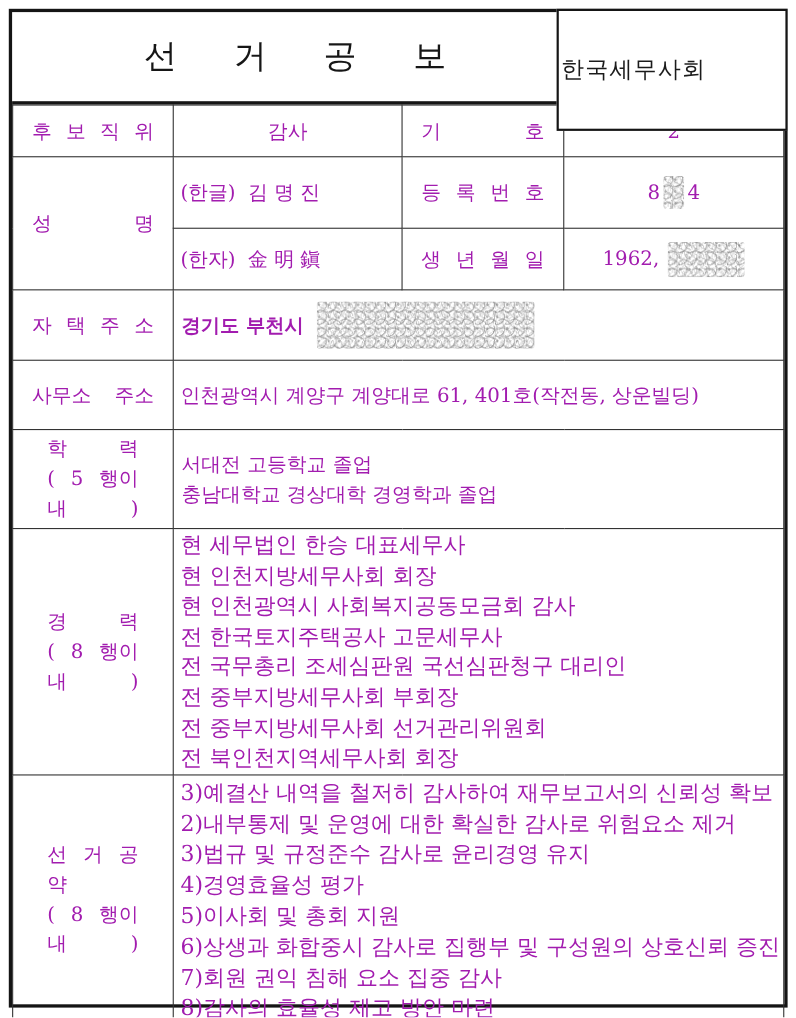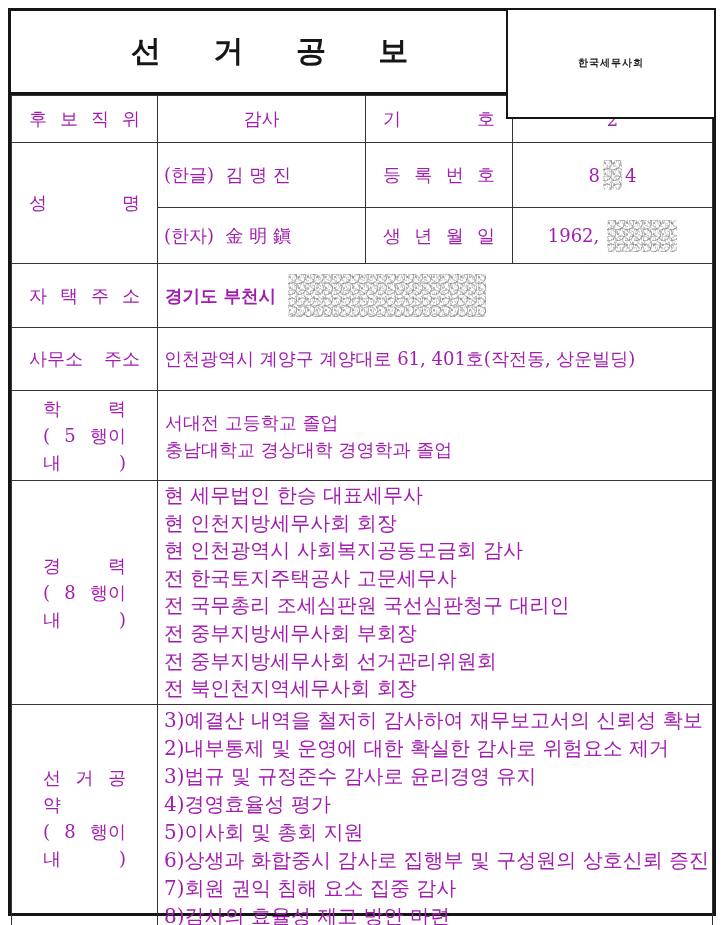--- a/index.html
+++ b/index.html
@@ -14,38 +14,37 @@
   .frame{
     position:absolute;left:8px;top:8px;right:8px;bottom:9px;
     border:3px solid #151515;
     background:#ffffff;
   }
   
   .title-row{
     position:relative;
     height:81px;
     border-bottom:3px solid #151515;
-    display:flex;align-items:center;font-weight:bold;
+    display:flex;align-items:center;
   }
   .doc-title{
     margin-left:120px;
     font-size:30px;
     letter-spacing:1px;
     word-spacing:40px;
     white-space:pre;
     color:#161616;
   }
   .pub-box{
     position:absolute;top:-3px;right:-3px;
     width:202px;
     border:2px solid #151515;
     background:#fff;
     padding:3px 2px 4px 2px;
-    text-align:center;
-    font-size:10px;
+    font-size:21px;
     line-height:20px;
     letter-spacing:1px;
     white-space:pre;
   }
   
   table.info{
     width:100%;
     border-collapse:collapse;
     table-layout:fixed;
   }

